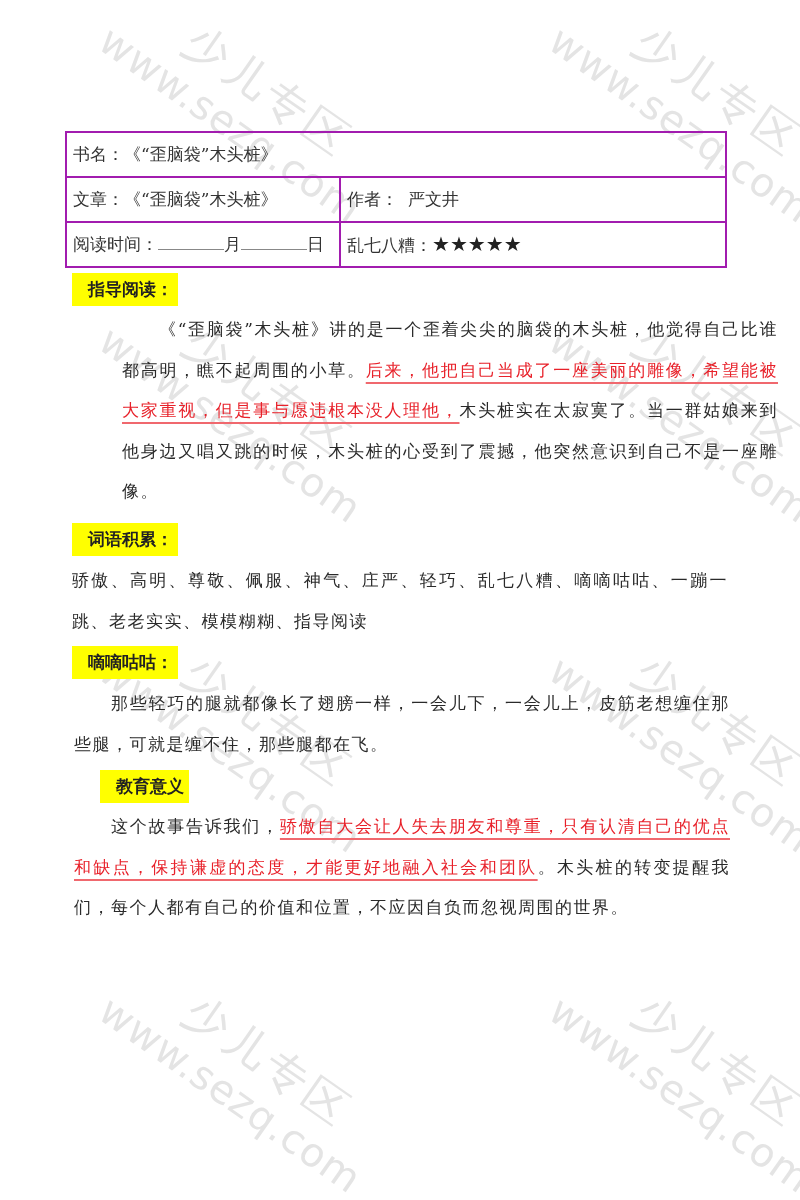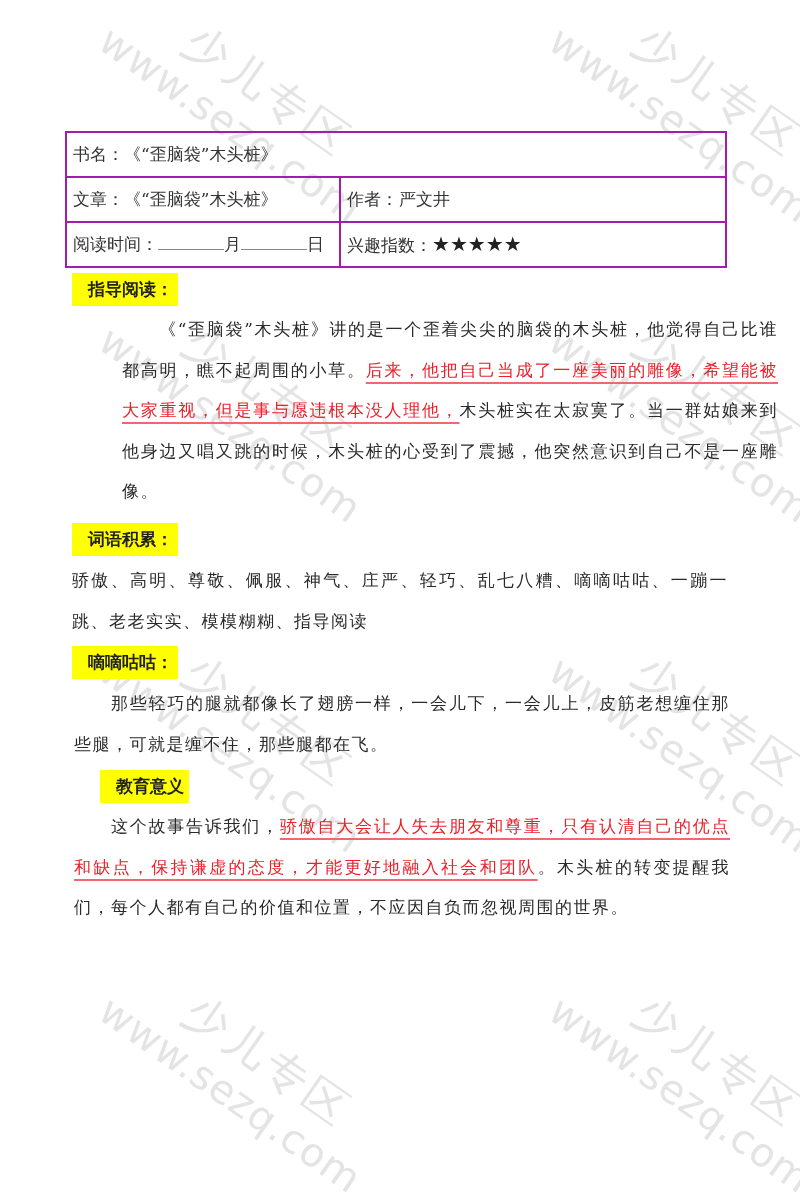--- a/index.html
+++ b/index.html
@@ -10,21 +10,21 @@
   .wm-cn { position: absolute; font-family: "DejaVu Sans", sans-serif; font-size: 44px; letter-spacing: 4px; }
   .wm-url { position: absolute; font-family: "DejaVu Sans", sans-serif; font-size: 40px; letter-spacing: 1px; }
 
   .page { position: absolute; left: 0; top: 0; width: 800px; height: 1200px; z-index: 1; }
 
   .info-table { position: absolute; left: 65px; top: 131px; width: 662px; border-collapse: collapse; }
   .info-table td { border: 2px solid #a21caf; height: 45px; padding: 0 6px; font-size: 17px; vertical-align: middle; color: #333; }
   .info-table td.left-col { width: 274px; margin-top: 42px; }
   .blank { display: inline-block; width: 66px; border-bottom: 1px solid #888; height: 16px; vertical-align: baseline; }
   .stars { font-family: "DejaVu Sans", sans-serif; font-size: 20px; color: #222; letter-spacing: 0px; }
-  .val { margin-left: 1px; }
+  .val { margin-left: 10px; }
 
   .heading { position: absolute; left: 72px; height: 33px; background: #ffff00; font-family: "DejaVu Sans", sans-serif; font-weight: bold; font-size: 17px; color: #222; line-height: 33px; padding: 0 5px 0 16px; }
 
   .para { position: absolute; left: 74px; width: 656px; font-size: 17px; line-height: 40.5px; color: #2a2a2a; text-align: justify; letter-spacing: 1.5px; }
   .indent { text-indent: 37px; }
   .red { color: #e8212a; text-decoration: underline; text-decoration-color: #f0686e; text-underline-offset: 6px; text-decoration-thickness: 2px; }
 </style>
 </head>
 <body>
 
@@ -76,21 +76,21 @@
       </td>
       <td>
         <span>作者：</span><span class="val">严文井</span>
       </td>
     </tr>
     <tr>
       <td class="left-col">
         <span>阅读时间：</span><span class="blank"></span><span>月</span><span class="blank"></span><span>日</span>
       </td>
       <td>
-        <span>兴趣指数：</span><span class="stars">★★★★★</span>
+        <span>乱七八糟：</span><span class="stars">★★★★★</span>
       </td>
     </tr>
   </tbody>
     </table>
 
   <div class="heading" style="top:273px;">指导阅读：</div>
   <div class="para indent" style="top:309px;margin-left:48px;">
     <span>《“歪脑袋”木头桩》讲的是一个歪着尖尖的脑袋的木头桩，他觉得自己比谁都高明，瞧不起周围的小草。</span><span class="red">后来，他把自己当成了一座美丽的雕像，希望能被大家重视，但是事与愿违根本没人理他，</span><span>木头桩实在太寂寞了。当一群姑娘来到他身边又唱又跳的时候，木头桩的心受到了震撼，他突然意识到自己不是一座雕像。</span>
   </div>
 

